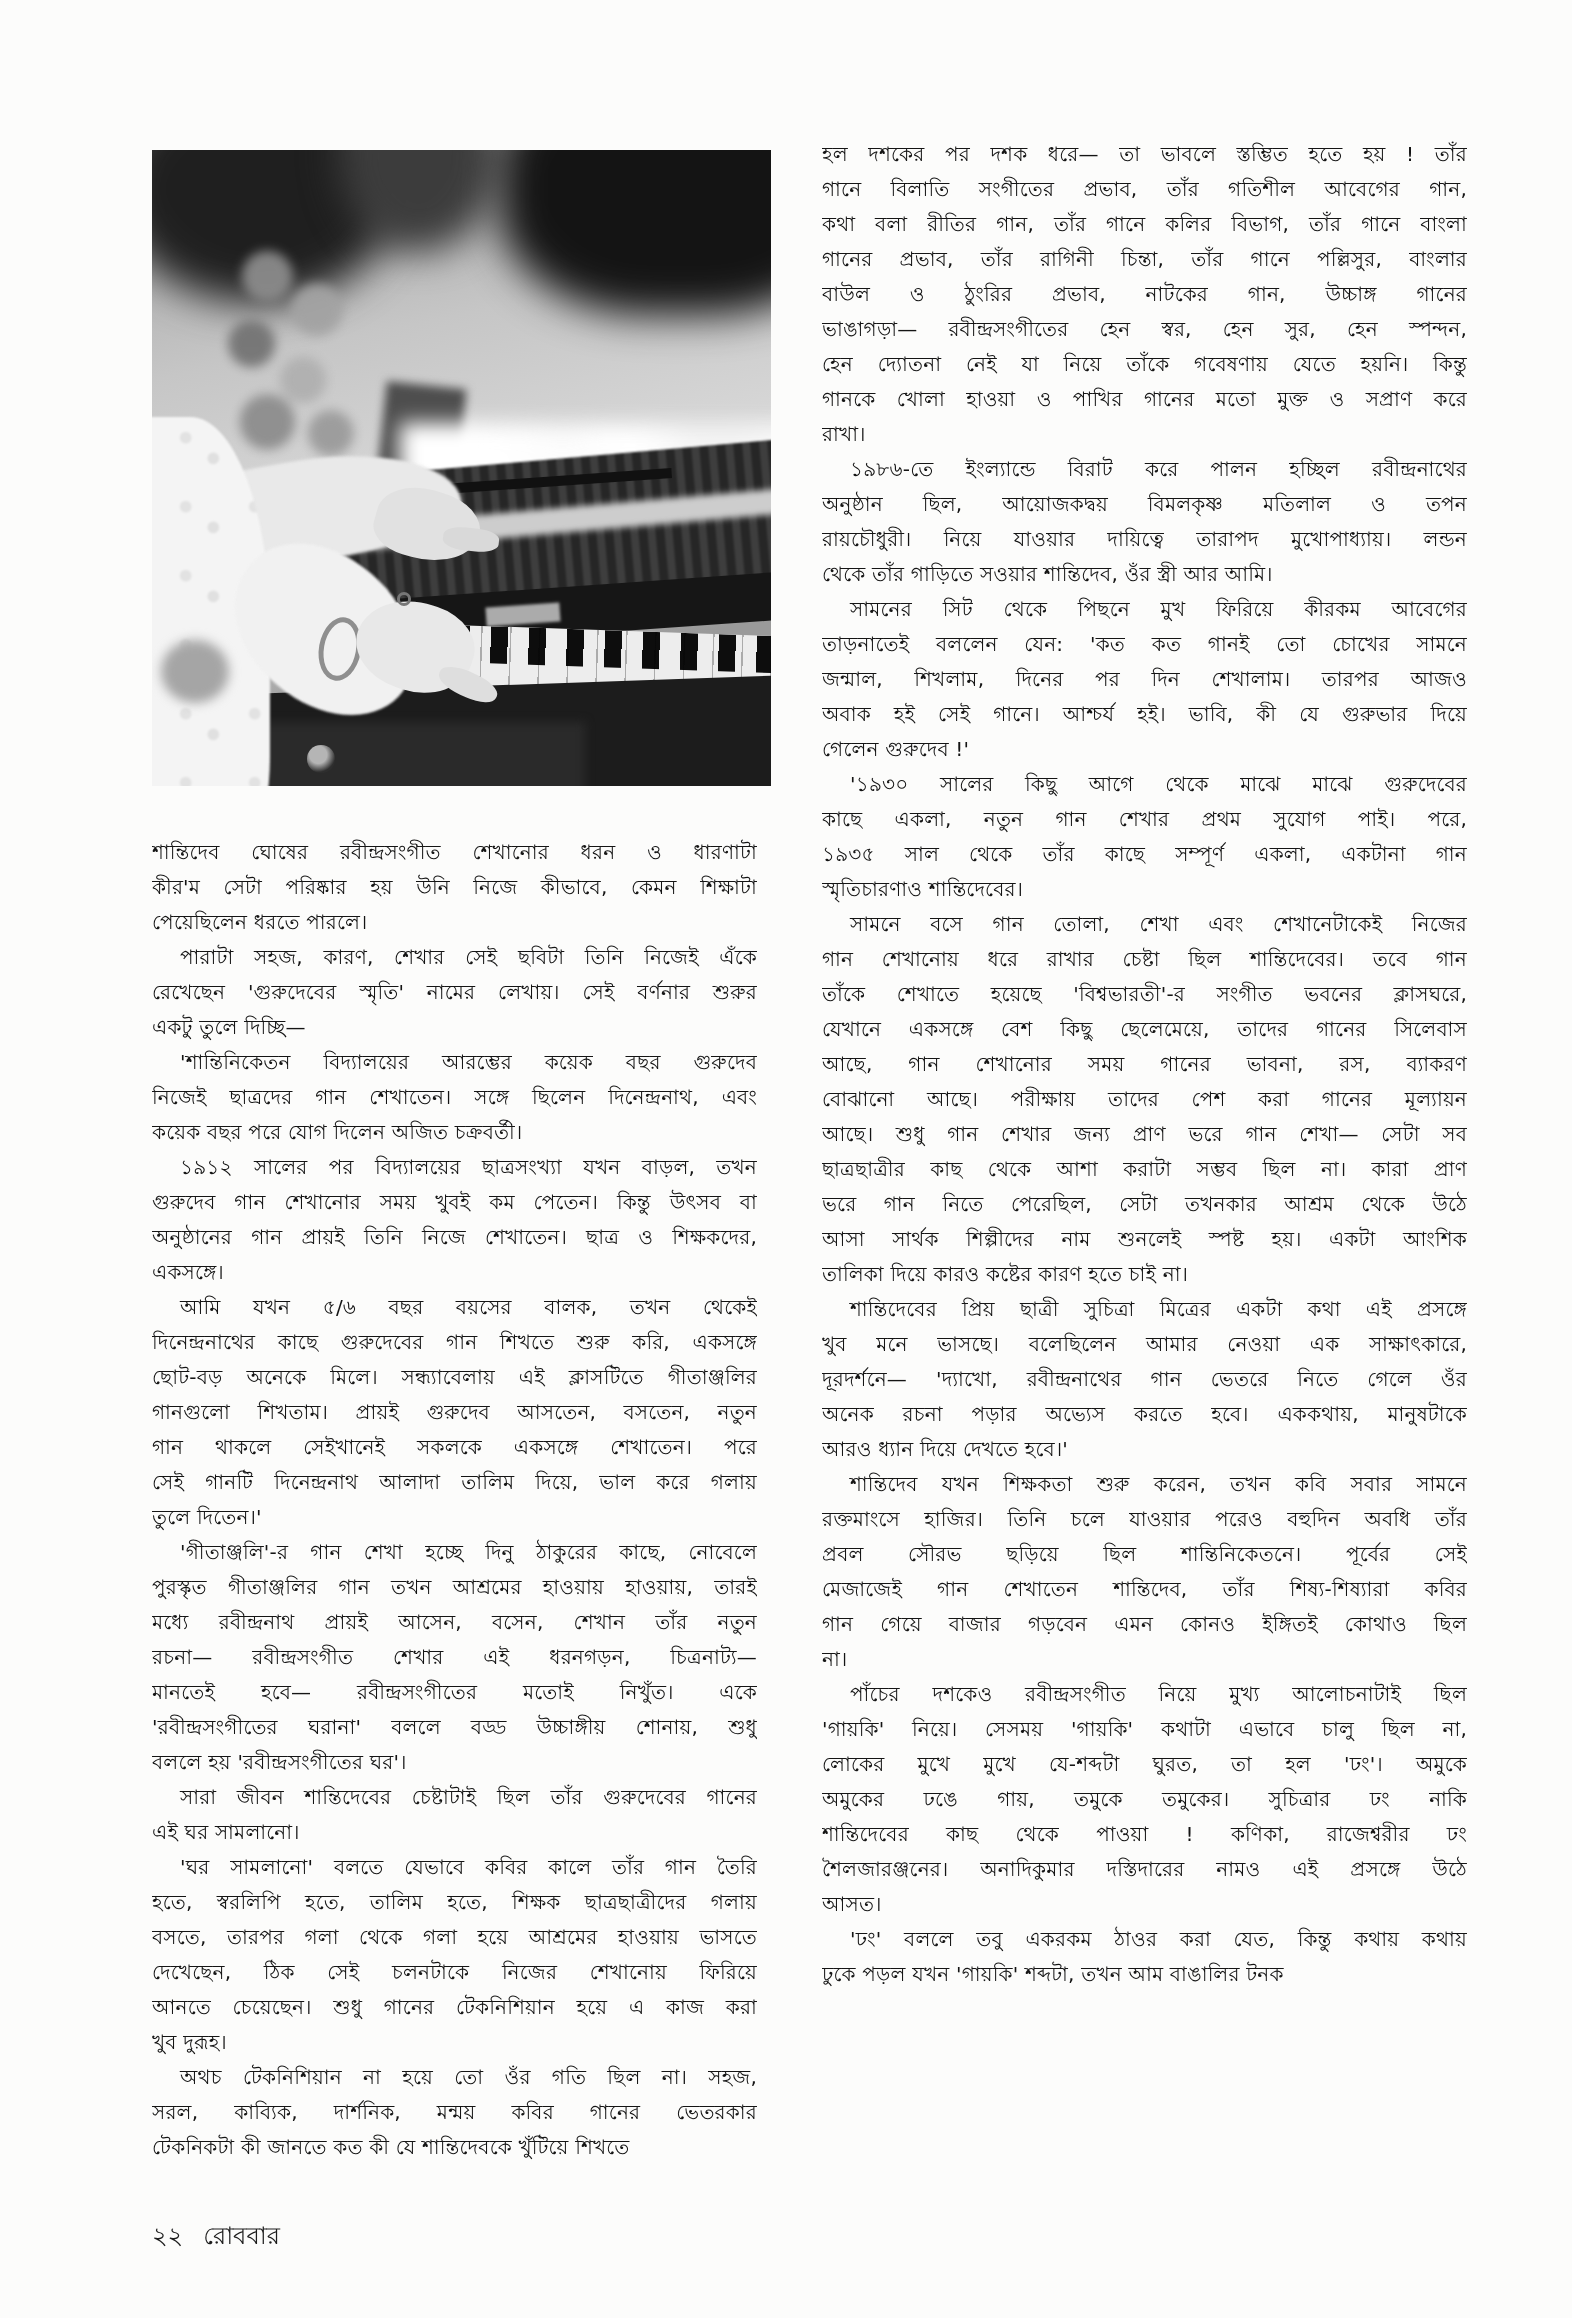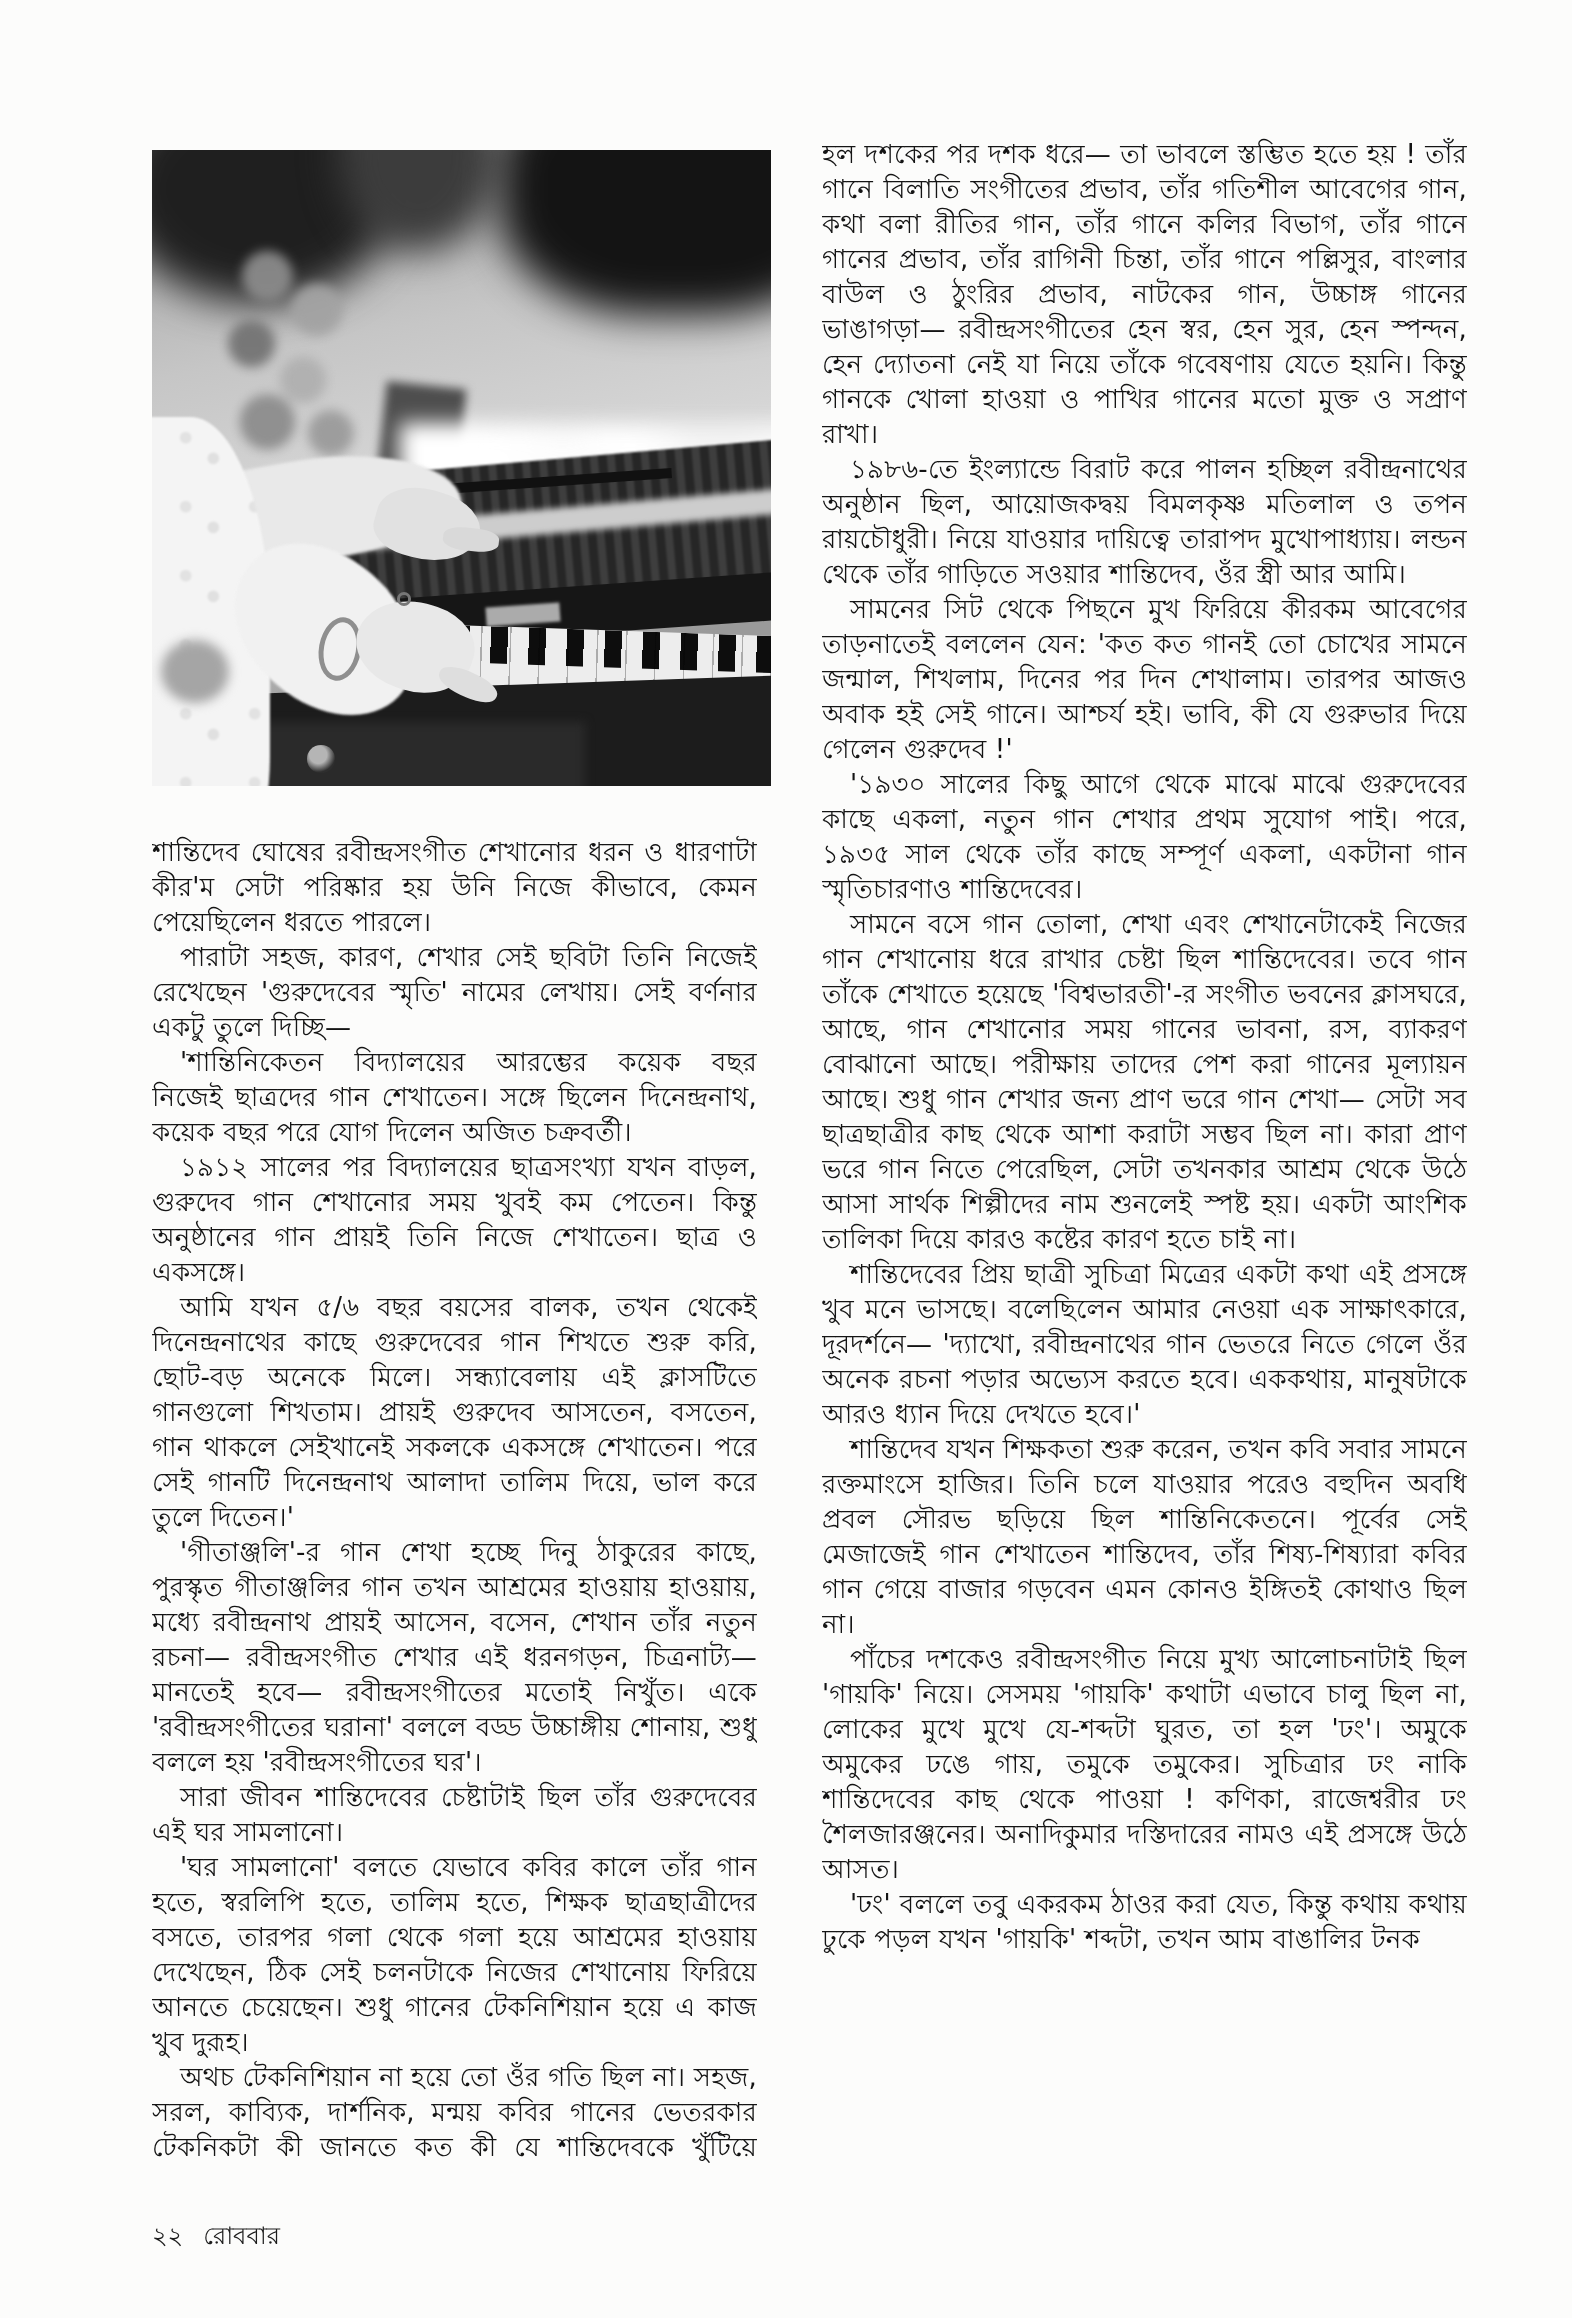--- a/index.html
+++ b/index.html
@@ -66,21 +66,21 @@
   .ph-finger-upper{left:47%;top:59.5%;width:9%;height:3.6%;background:#d9d9d9;border-radius:40%;transform:rotate(6deg);}
   .ph-arm-lower{left:12%;top:64%;width:32%;height:23%;background:#f1f1f1;filter:blur(0.8px);
     border-radius:46% 54% 48% 52%;transform:rotate(36deg);}
   .ph-hand-lower{left:33%;top:71%;width:19%;height:14%;background:#e8e8e8;
     border-radius:56% 44% 52% 48%;transform:rotate(18deg);}
   .ph-finger-lower{left:46%;top:82%;width:10%;height:4%;background:#dedede;border-radius:45%;transform:rotate(24deg);}
   .ph-bangle{left:27%;top:73.5%;width:6.8%;height:10%;border:5.4px solid #8f8f8f;border-radius:50%;
     transform:rotate(10deg);background:transparent;box-sizing:border-box;}
   .ph-ring{left:39.5%;top:69.5%;width:2.4%;height:2.2%;border:3.1px solid #777;border-radius:50%;box-sizing:border-box;}
   
-  .col{position:absolute;font-size:26px;}
+  .col{position:absolute;font-size:20px;}
   .para{margin:0;padding:0;}
   .line{
     height:35px;line-height:35px;overflow:hidden;
     text-align:justify;
     -moz-text-align-last:justify;text-align-last:justify;
     letter-spacing:0.2px;
   }
   .line.end{-moz-text-align-last:left;text-align-last:left;}
   .line.indent{text-indent:28px;}
   #left-col{left:152px;top:835px;width:605px;}
@@ -210,20 +210,21 @@
     <div class="para">
       <div class="line indent">'১৯৩০ সালের কিছু আগে থেকে মাঝে মাঝে গুরুদেবের</div>
       <div class="line">কাছে একলা, নতুন গান শেখার প্রথম সুযোগ পাই। পরে,</div>
       <div class="line">১৯৩৫ সাল থেকে তাঁর কাছে সম্পূর্ণ একলা, একটানা গান</div>
       <div class="line end">স্মৃতিচারণাও শান্তিদেবের।</div>
     </div>
     <div class="para">
       <div class="line indent">সামনে বসে গান তোলা, শেখা এবং শেখানেটাকেই নিজের</div>
       <div class="line">গান শেখানোয় ধরে রাখার চেষ্টা ছিল শান্তিদেবের। তবে গান</div>
       <div class="line">তাঁকে শেখাতে হয়েছে 'বিশ্বভারতী'-র সংগীত ভবনের ক্লাসঘরে,</div>
+      <div class="line">যেখানে একসঙ্গে বেশ কিছু ছেলেমেয়ে, তাদের গানের সিলেবাস</div>
       <div class="line">আছে, গান শেখানোর সময় গানের ভাবনা, রস, ব্যাকরণ</div>
       <div class="line">বোঝানো আছে। পরীক্ষায় তাদের পেশ করা গানের মূল্যায়ন</div>
       <div class="line">আছে। শুধু গান শেখার জন্য প্রাণ ভরে গান শেখা— সেটা সব</div>
       <div class="line">ছাত্রছাত্রীর কাছ থেকে আশা করাটা সম্ভব ছিল না। কারা প্রাণ</div>
       <div class="line">ভরে গান নিতে পেরেছিল, সেটা তখনকার আশ্রম থেকে উঠে</div>
       <div class="line">আসা সার্থক শিল্পীদের নাম শুনলেই স্পষ্ট হয়। একটা আংশিক</div>
       <div class="line end">তালিকা দিয়ে কারও কষ্টের কারণ হতে চাই না।</div>
     </div>
     <div class="para">
       <div class="line indent">শান্তিদেবের প্রিয় ছাত্রী সুচিত্রা মিত্রের একটা কথা এই প্রসঙ্গে</div>

